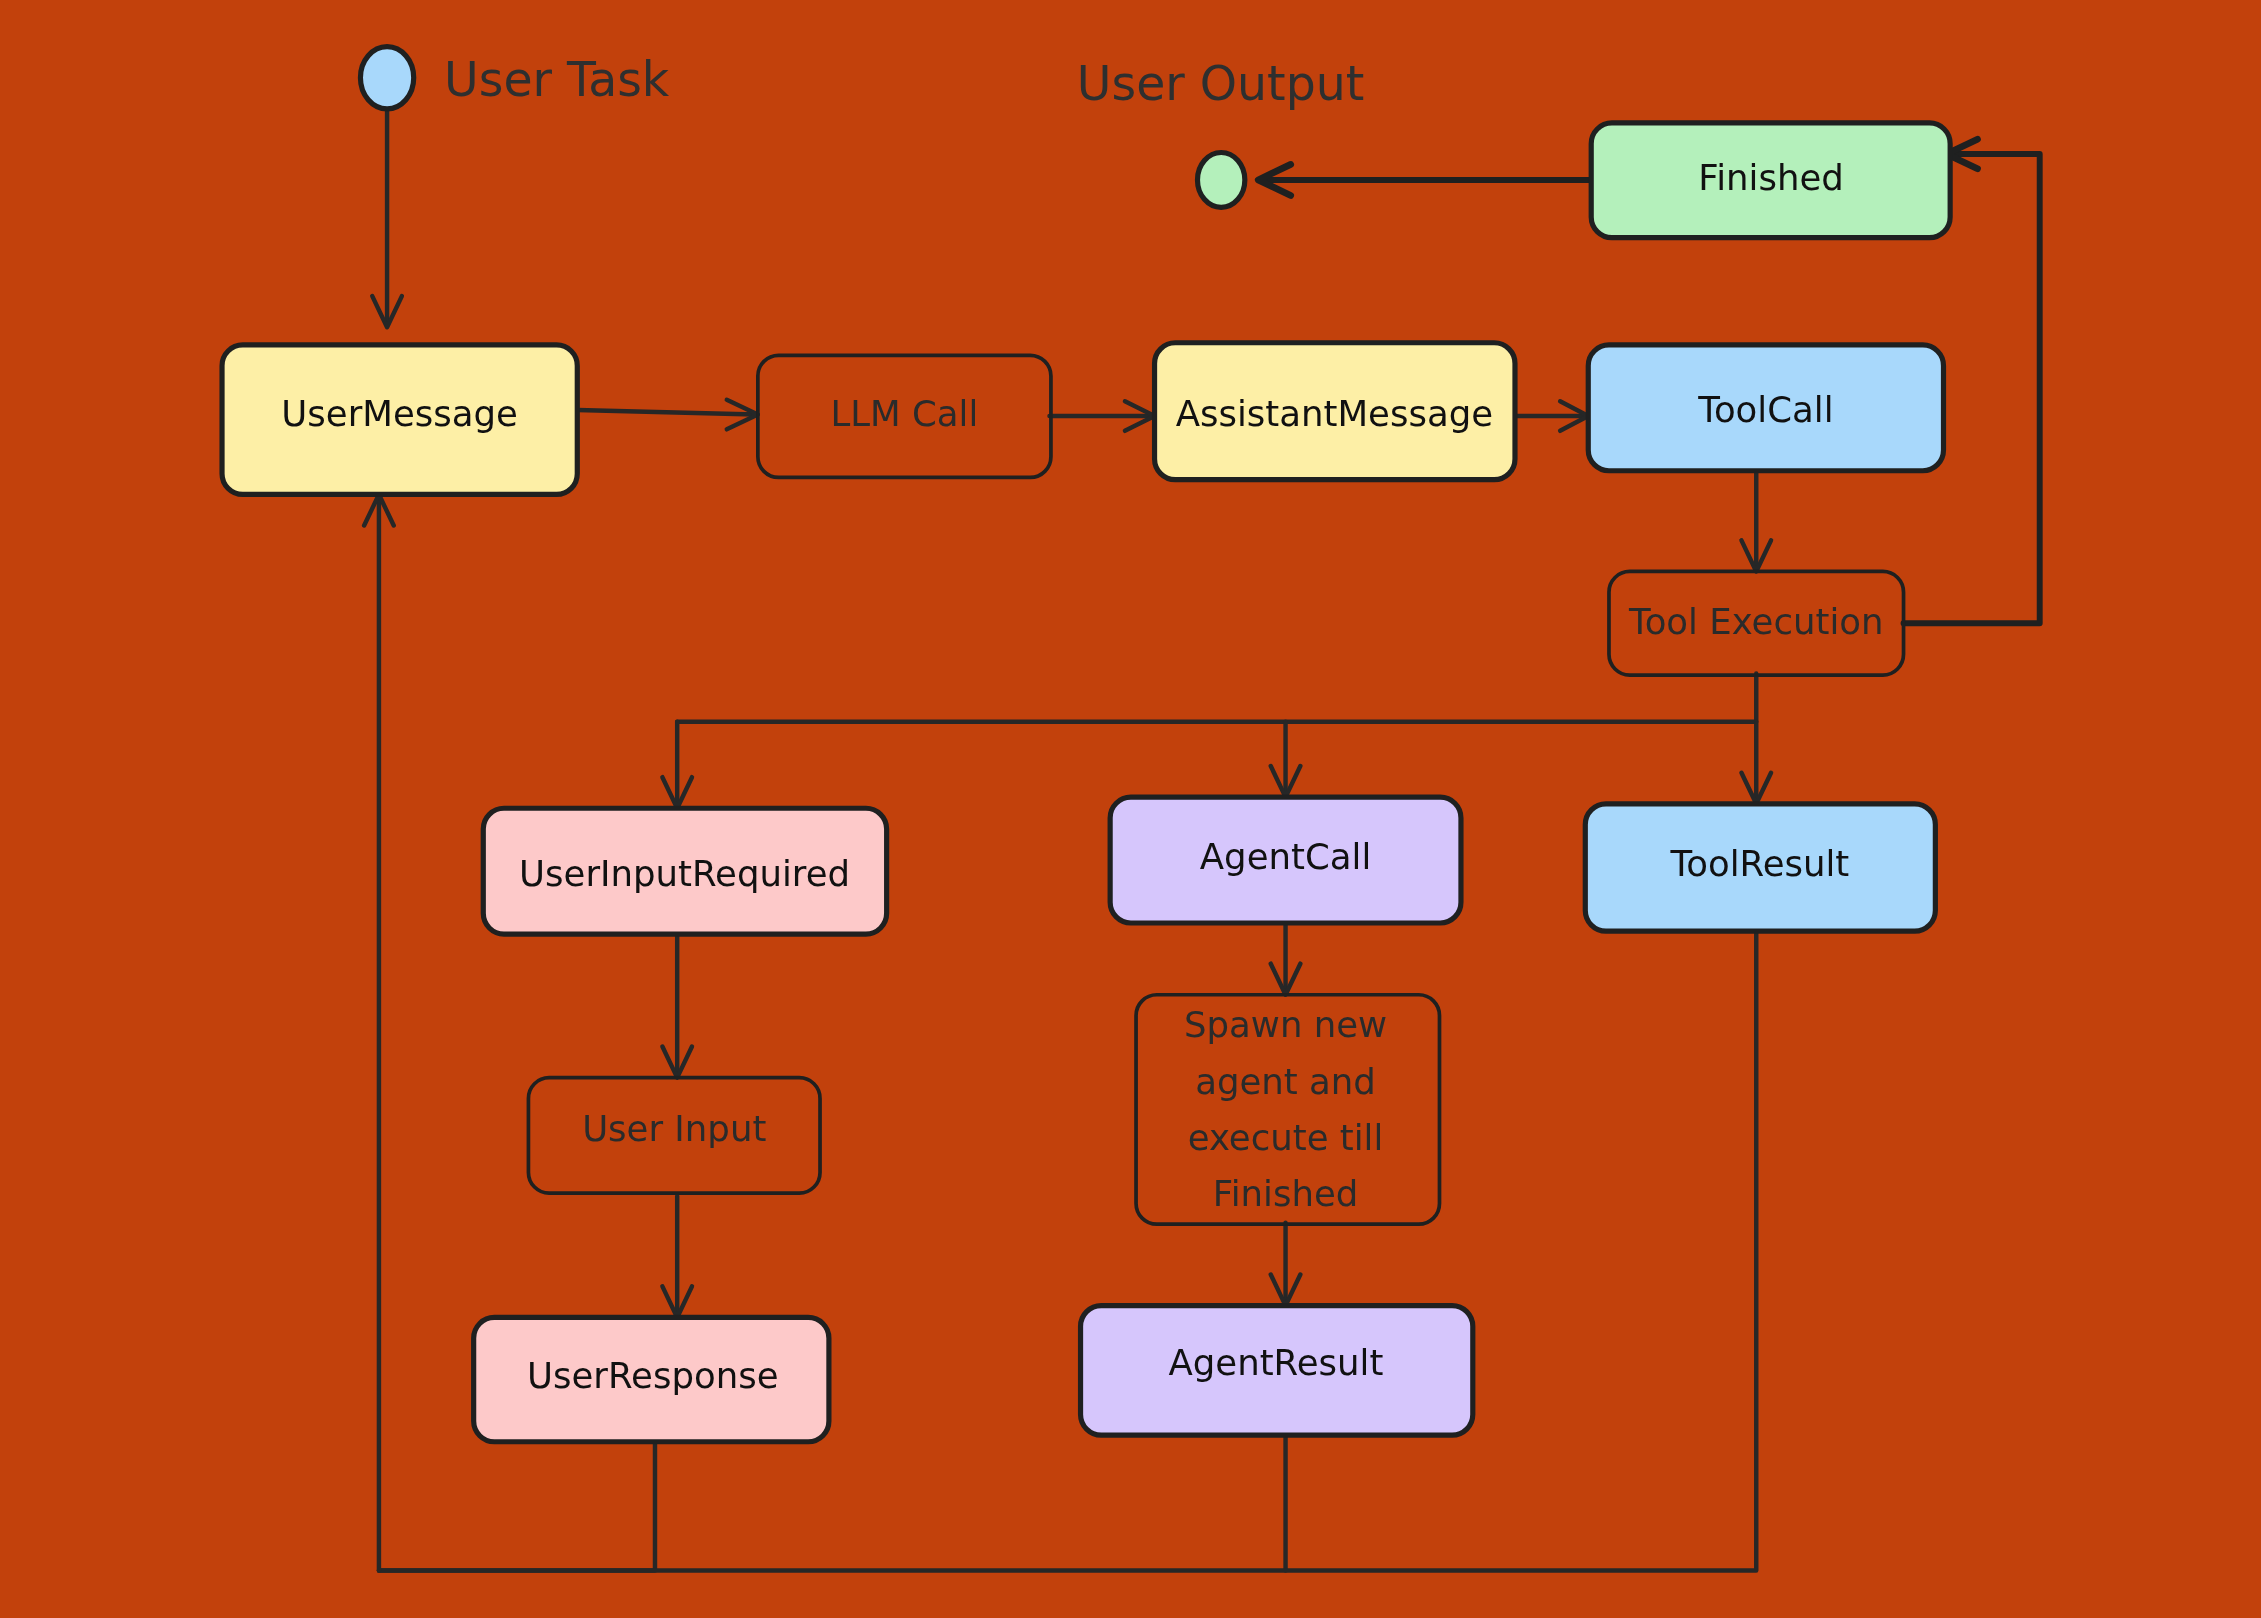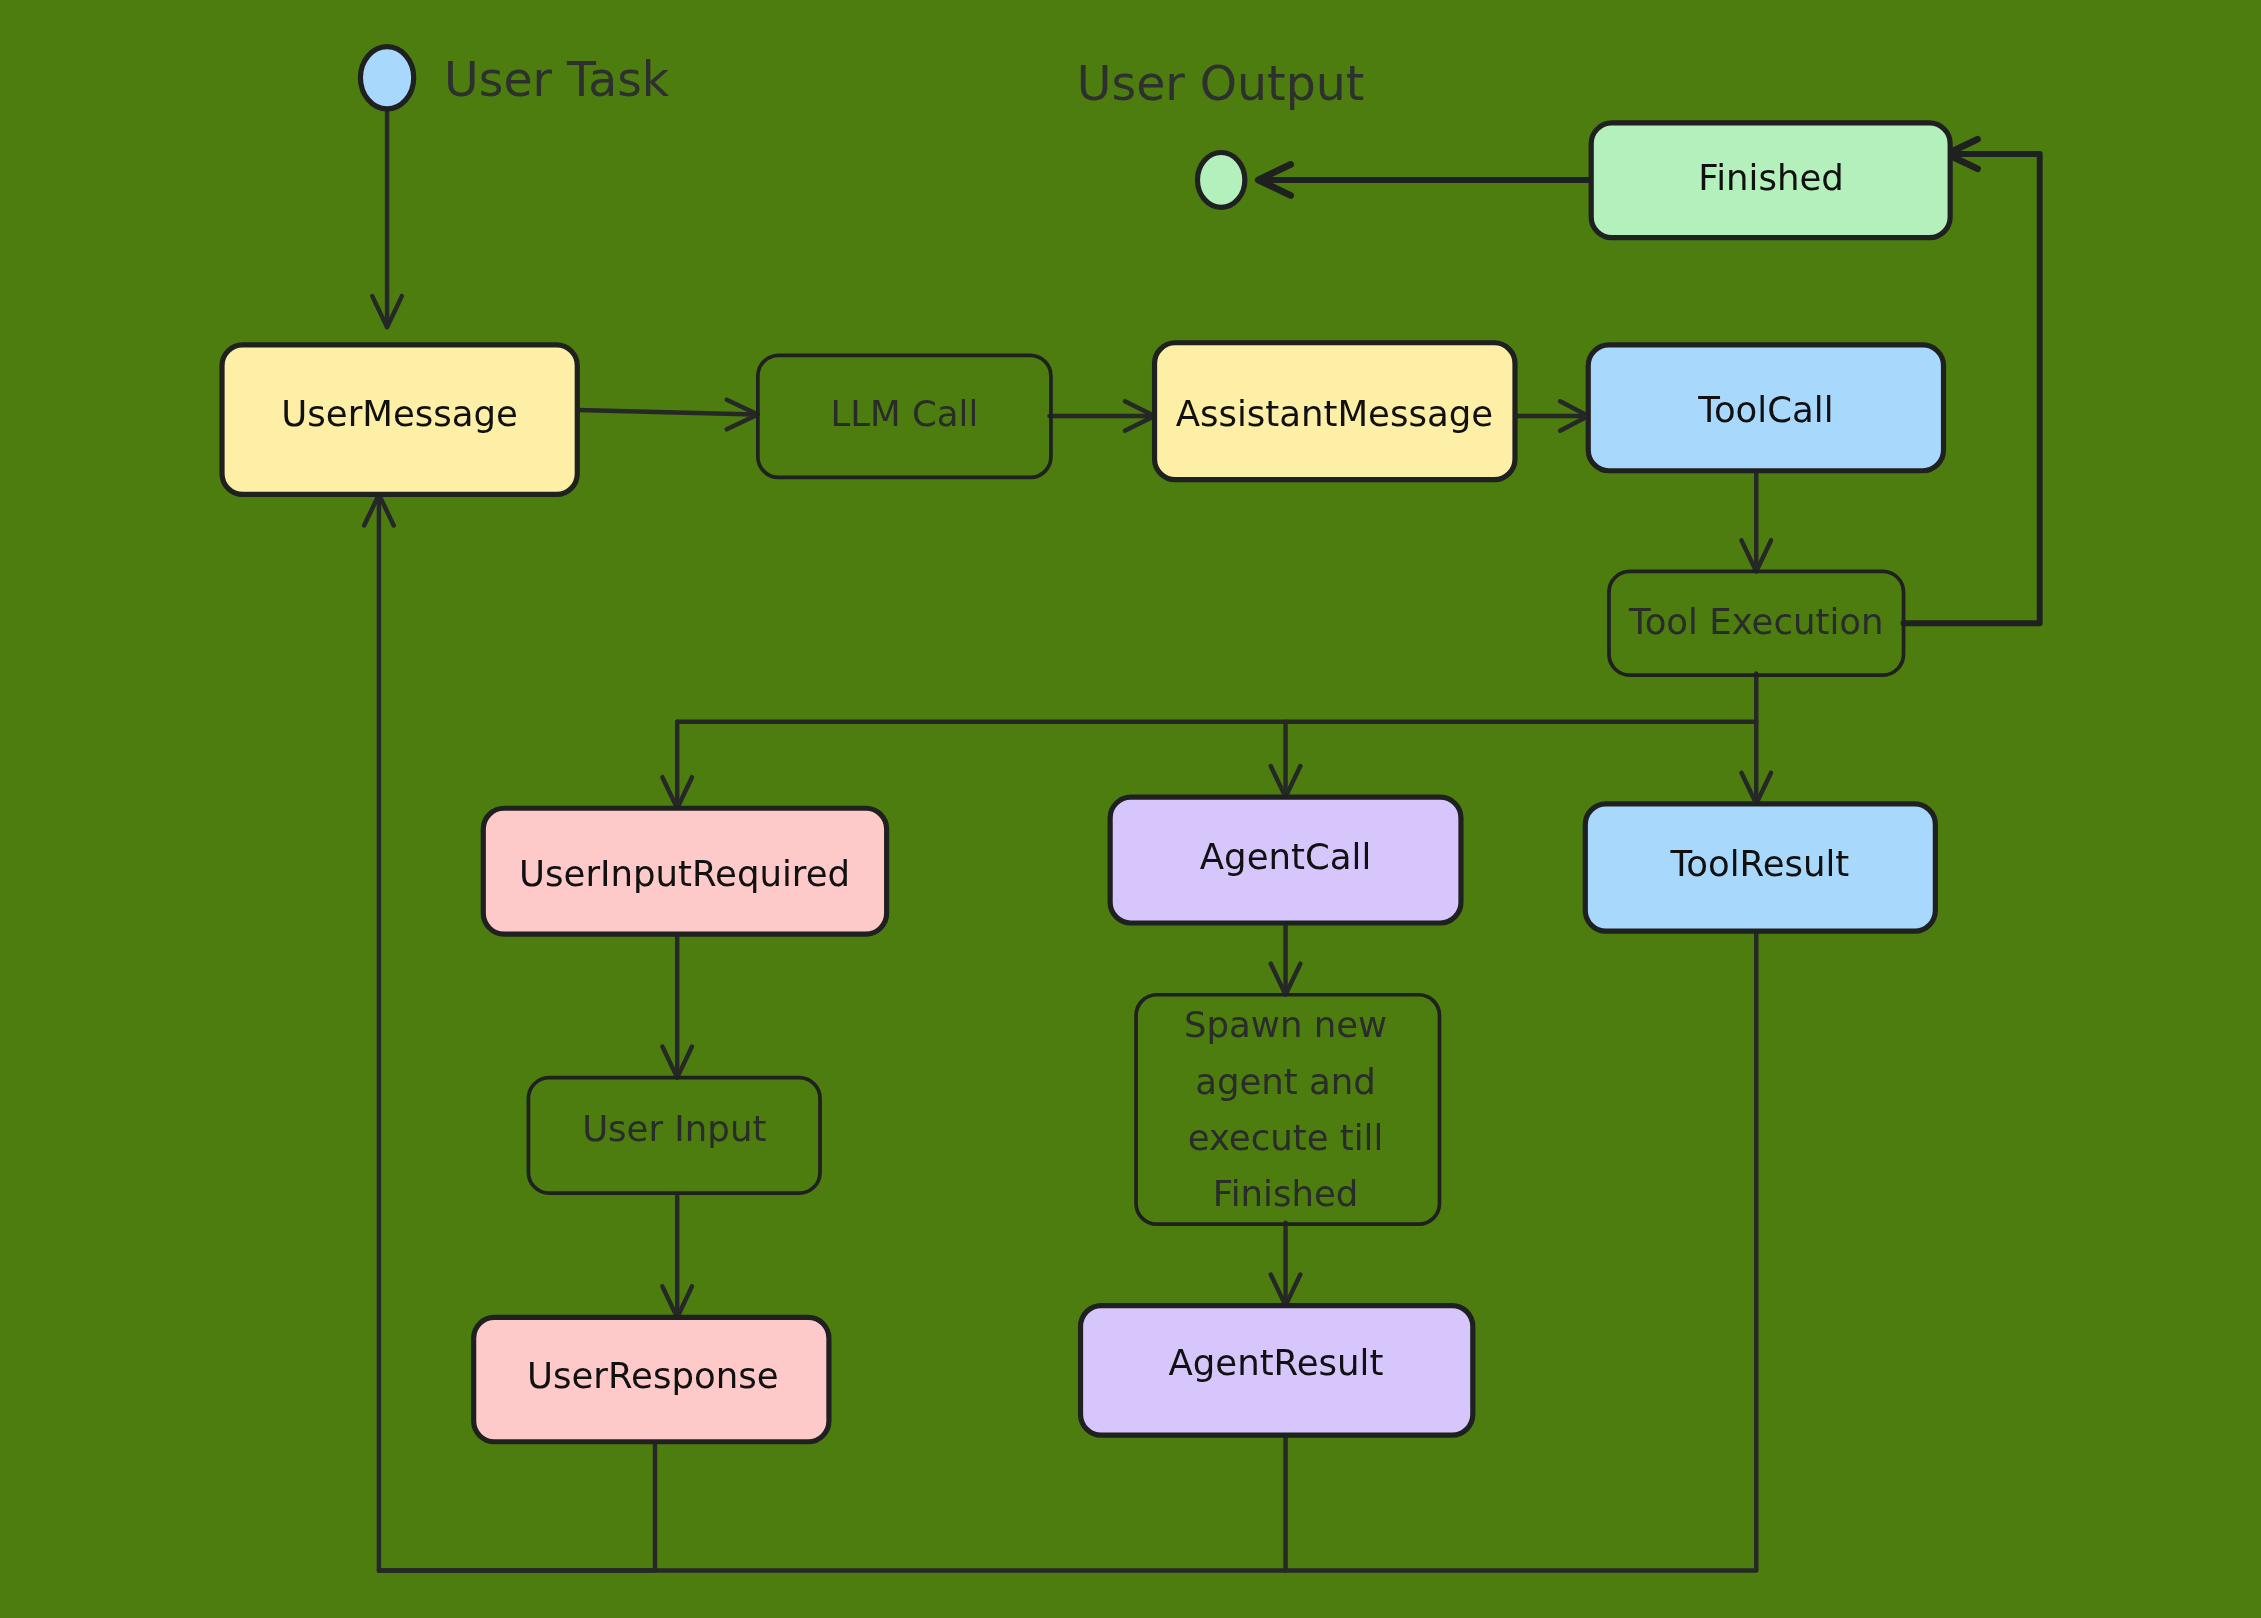--- a/index.html
+++ b/index.html
@@ -4,21 +4,21 @@
 <style>
   html, body {
     margin: 0;
     padding: 0;
     background: #000000;
   }
   #canvas {
     position: relative;
     width: 2261px;
     height: 1618px;
-    background: #4d7c0f;
+    background: #c2410c;
     overflow: hidden;
     font-family: "DejaVu Sans", sans-serif;
   }
   svg#flow {
     position: absolute;
     left: 0;
     top: 0;
     width: 2261px;
     height: 1618px;
   }

